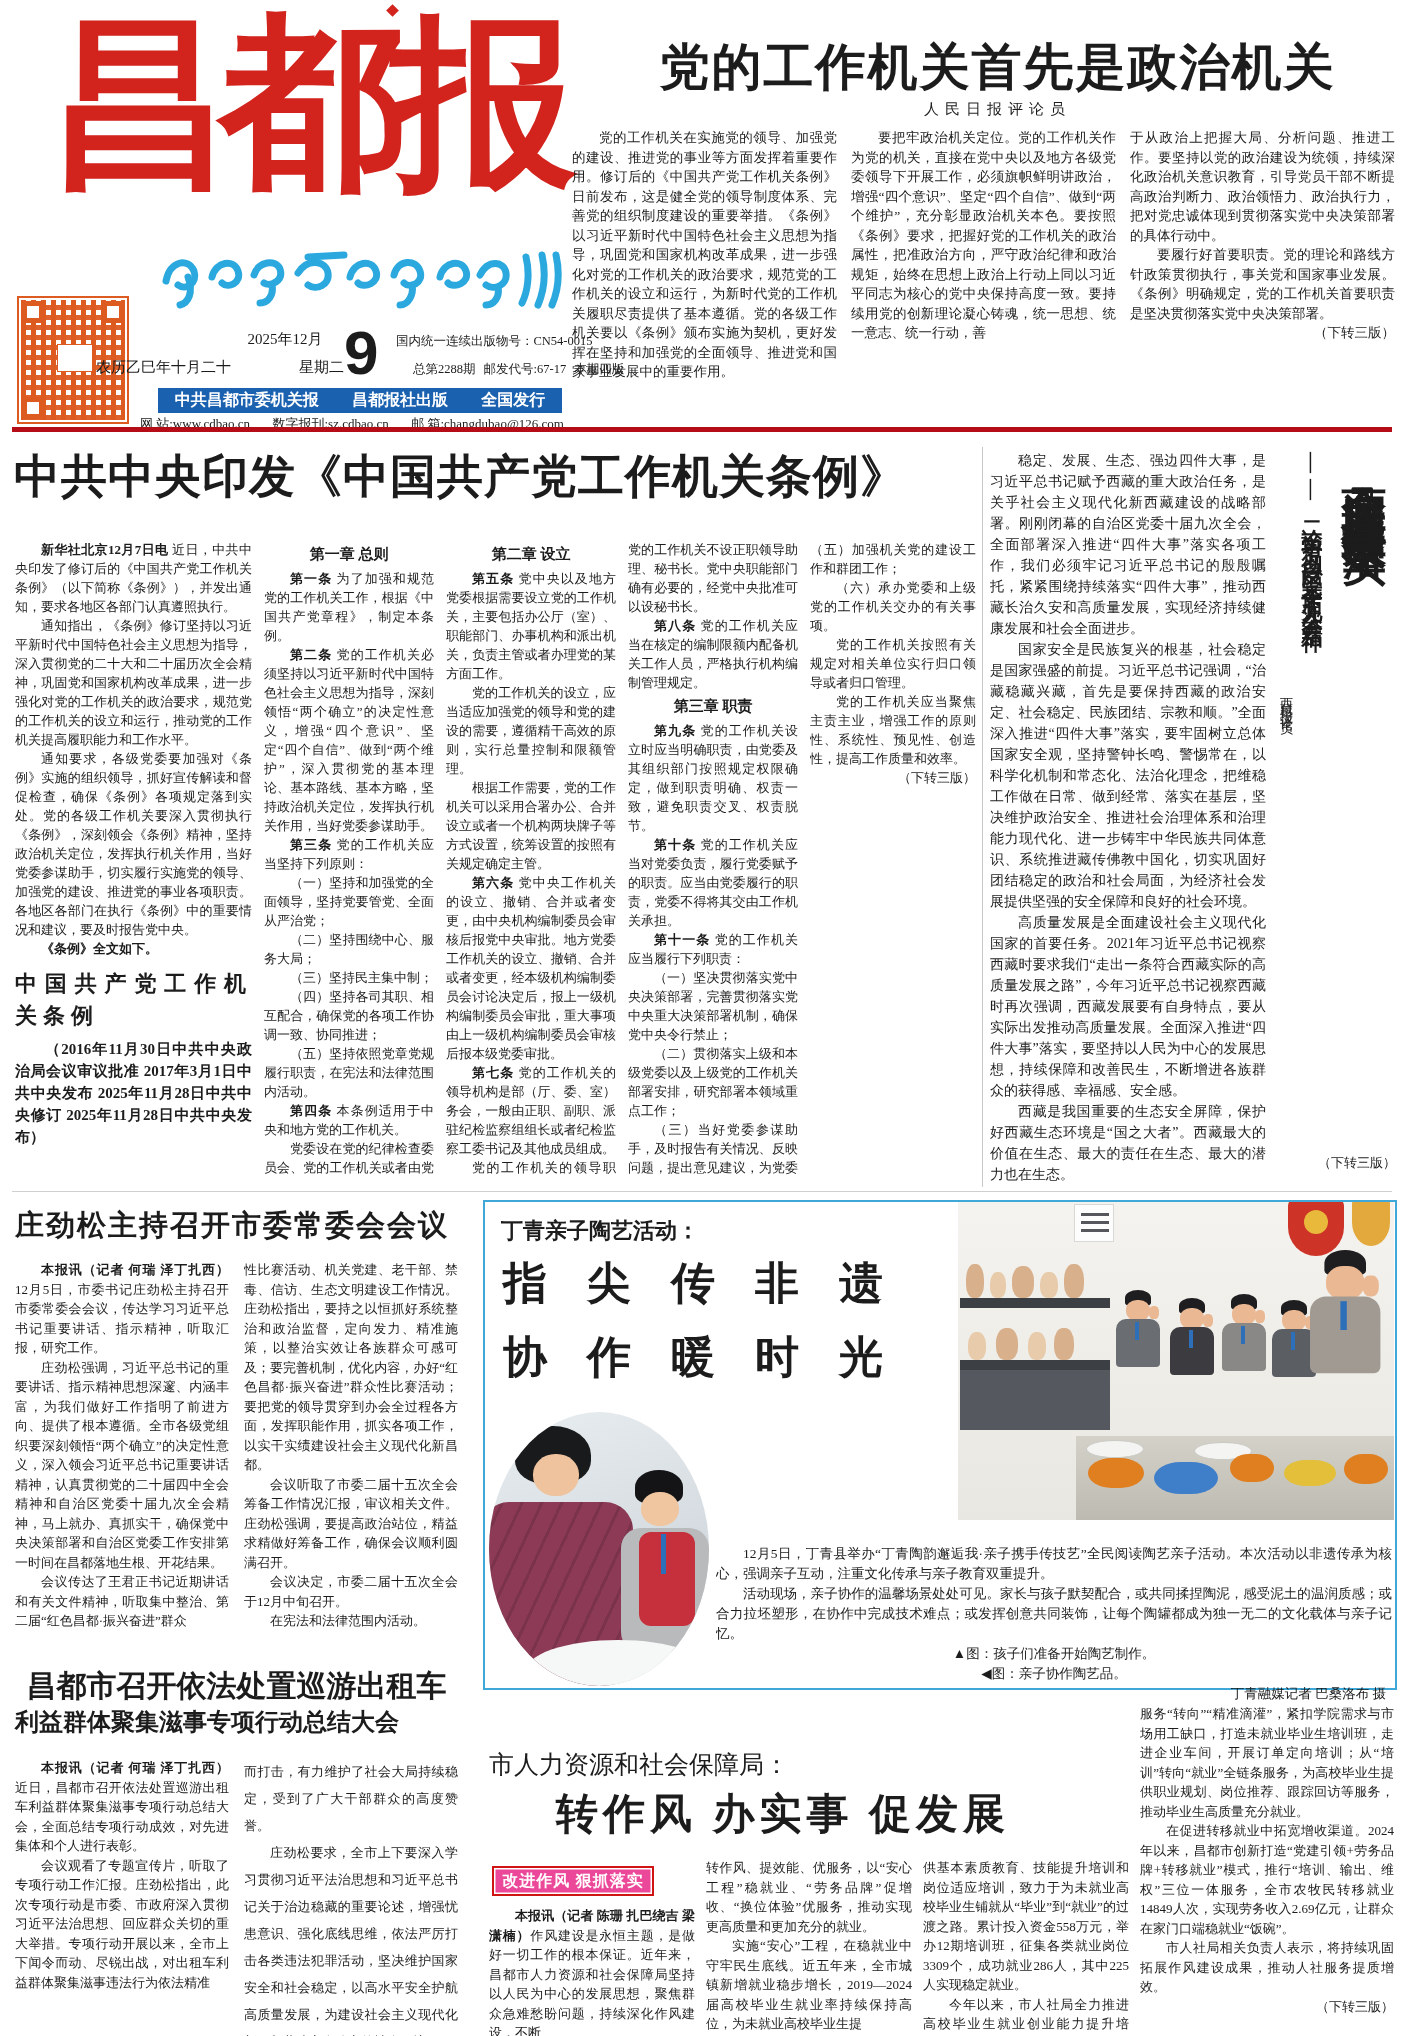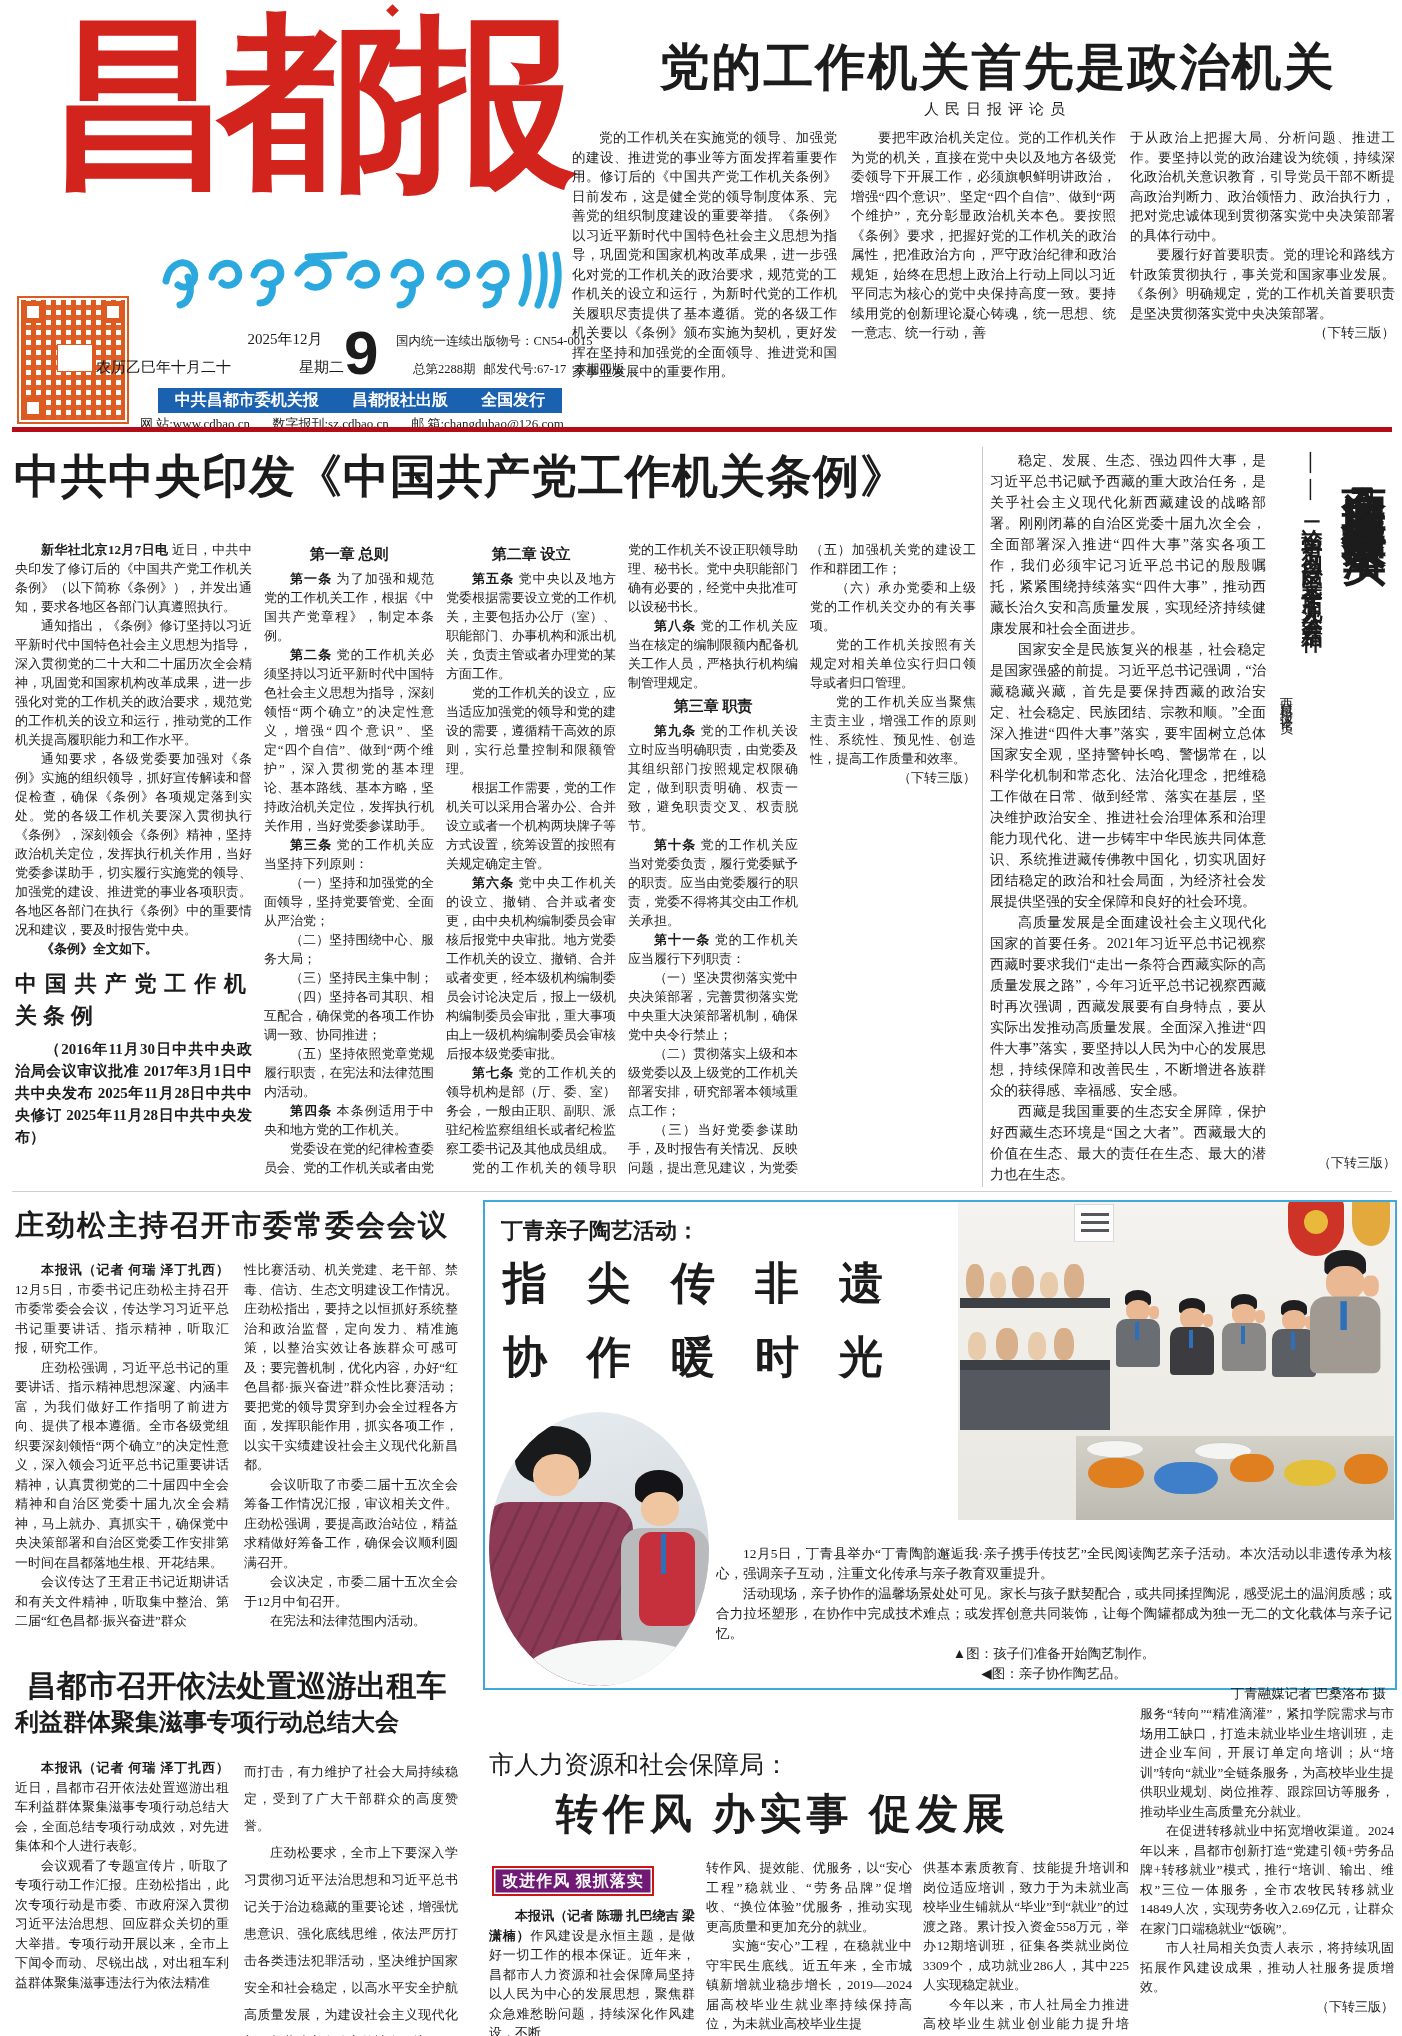--- a/index.html
+++ b/index.html
@@ -123,21 +123,21 @@
 
   
   #tx-h1 { left:15px; top:1666px; width:443px; text-align:center; font-size:30px; font-weight:bold; white-space:nowrap; }
   #tx-h2 { left:15px; top:1706px; width:443px; text-align:left; font-size:24px; font-weight:bold; white-space:nowrap; }
   #tx-col1 { left:15px;  top:1758px; width:214px; height:278px; font-size:13px; line-height:19.5px; }
   #tx-col2 { left:244px; top:1758px; width:214px; height:278px; font-size:13px; line-height:27px; }
 
   
   #hr-kicker { left:489px; top:1748px; font-size:25px; font-weight:normal; }
   #hr-headline { left:556px; top:1786px; width:560px; font-size:42px; font-weight:bold; letter-spacing:5px; white-space:nowrap; }
-  #hr-label { left:492px; top:1866px; width:162px; height:30px; background:#701a75; border:2px solid #cf1414;
+  #hr-label { left:492px; top:1866px; width:162px; height:30px; background:#ec4899; border:2px solid #cf1414;
     box-shadow:inset 0 0 0 1.5px #fff; color:#fff; font-size:16px; font-weight:bold;
     display:flex; align-items:center; justify-content:center; letter-spacing:1px; }
   #hr-colA { left:489px;  top:1906px; width:206px; height:130px; font-size:13px; line-height:19.5px; }
   #hr-colB { left:706px;  top:1858px; width:206px; height:178px; font-size:13px; line-height:19.5px; }
   #hr-colC { left:923px;  top:1858px; width:206px; height:178px; font-size:13px; line-height:19.5px; }
   #hr-colD { left:1140px; top:1704px; width:254px; height:332px; font-size:13px; line-height:19.5px; }
 </style>
 </head>
 <body>
 

